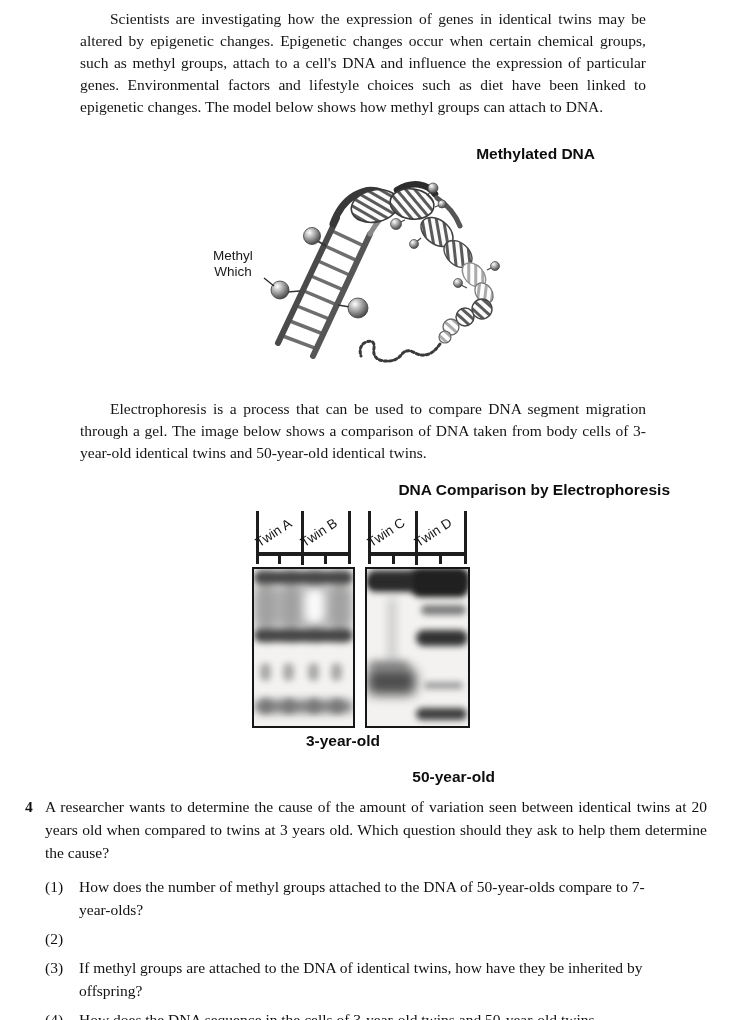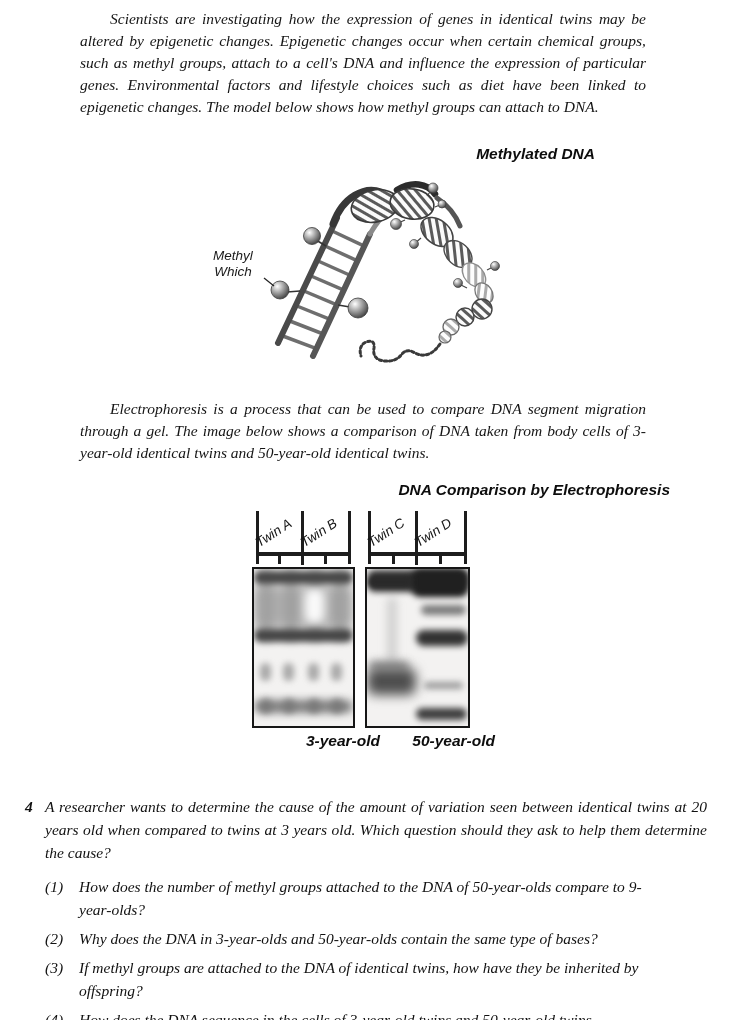--- a/index.html
+++ b/index.html
@@ -1,17 +1,17 @@
 <!DOCTYPE html>
 <html><head>
 <meta charset="utf-8">
 <style>
   html,body{margin:0;padding:0;background:#fff;}
   .page{position:relative;width:730px;height:1020px;background:#ffffff;overflow:hidden;
-        font-family:"Liberation Serif",serif;color:#111;font-style:italic;}
+        font-family:"Liberation Serif",serif;color:#111;}
 
   
   .para{position:absolute;left:80px;width:566px;font-size:15.5px;line-height:22px;
         text-align:justify;text-indent:30px;color:#151515;}
   #p1{top:8px;}
   #p2{top:398px;}
 
   
   .fig-title{position:absolute;font-family:"Liberation Sans",sans-serif;font-weight:bold;
              font-size:15.5px;color:#0d0d0d;text-align:right;}
@@ -60,21 +60,21 @@
   .gb-b3{left:49%;right:0;top:61px;height:16px;background:#323232;filter:blur(3px);}
   .gb-cstreak{left:20%;width:10%;top:28px;height:66px;background:#c2c2c2;filter:blur(4px);opacity:.7;}
   .gb-cup{left:2px;width:40%;top:92px;height:9px;background:#777;filter:blur(4px);opacity:.8;}
   .gb-csmear{left:0;width:49%;top:99px;height:27px;background:#4e4e4e;filter:blur(6px);}
   .gb-dfaint{left:56%;right:5px;top:113px;height:7px;background:#9b9b9b;filter:blur(3px);}
   .gb-b6{left:49%;right:1px;top:139px;height:12px;background:#3d3d3d;filter:blur(3px);}
 
   .gel-caption{position:absolute;top:732px;font-family:"Liberation Sans",sans-serif;
                font-weight:bold;font-size:15.5px;text-align:right;color:#0d0d0d;}
   #cap-a{left:227px;width:153px;}
-  #cap-b{left:340px;width:155px;}
+  #cap-b{left:340px;width:155px;margin-top:36px;}
 
   
   #question{position:absolute;left:25px;top:795px;width:688px;font-size:15.5px;line-height:23px;}
   .q-row{display:flex;}
   .q-num{width:20px;font-weight:bold;flex:0 0 auto;}
   .q-text{width:662px;text-align:justify;}
   .choices{margin-top:11px;margin-left:20px;}
   .choice{display:flex;margin-bottom:6px;}
   .c-num{width:34px;flex:0 0 auto;}
   .c-text{width:572px;}
@@ -243,25 +243,24 @@
   <div class="gel-caption" id="cap-b">50-year-old</div>
 
   <div id="question">
     <div class="q-row">
       <div class="q-num">4</div>
       <div class="q-text">A researcher wants to determine the cause of the amount of variation seen between identical twins at 20 years old when compared to twins at 3 years old. Which question should they ask to help them determine the cause?</div>
     </div>
     <div class="choices">
       <div class="choice">
         <div class="c-num">(1)</div>
-        <div class="c-text">How does the number of methyl groups attached to the DNA of 50-year-olds compare to 9-year-olds?</div>
+        <div class="c-text">How does the number of methyl groups attached to the DNA of 50-year-olds compare to 7-year-olds?</div>
       </div>
       <div class="choice">
         <div class="c-num">(2)</div>
-        <div class="c-text">Why does the DNA in 3-year-olds and 50-year-olds contain the same type of bases?</div>
       </div>
       <div class="choice">
         <div class="c-num">(3)</div>
         <div class="c-text">If methyl groups are attached to the DNA of identical twins, how have they be inherited by offspring?</div>
       </div>
       <div class="choice">
         <div class="c-num">(4)</div>
         <div class="c-text">How does the DNA sequence in the cells of 3-year-old twins and 50-year-old twins compare?</div>
       </div>
     </div>

